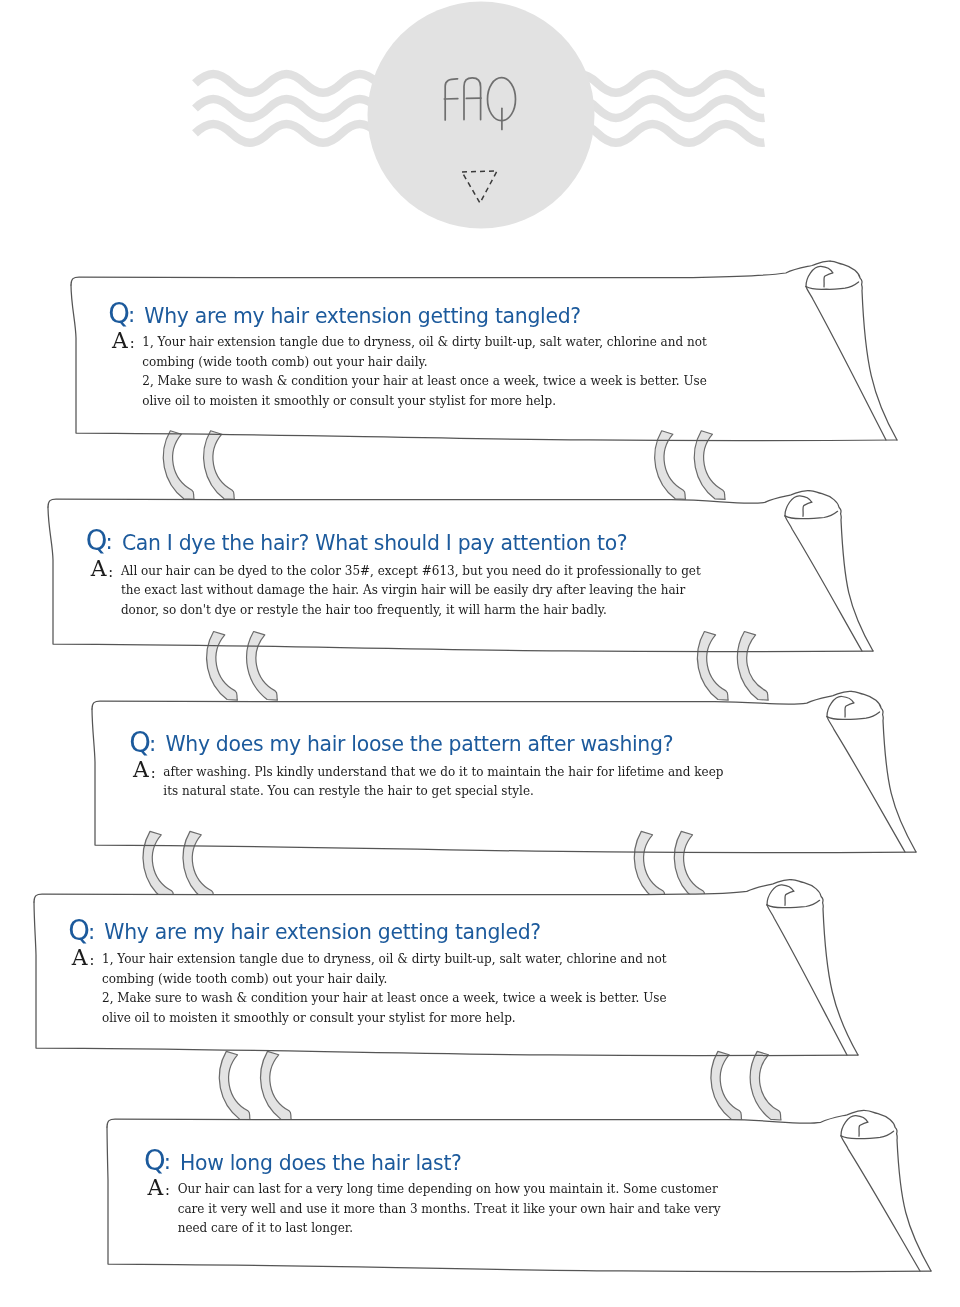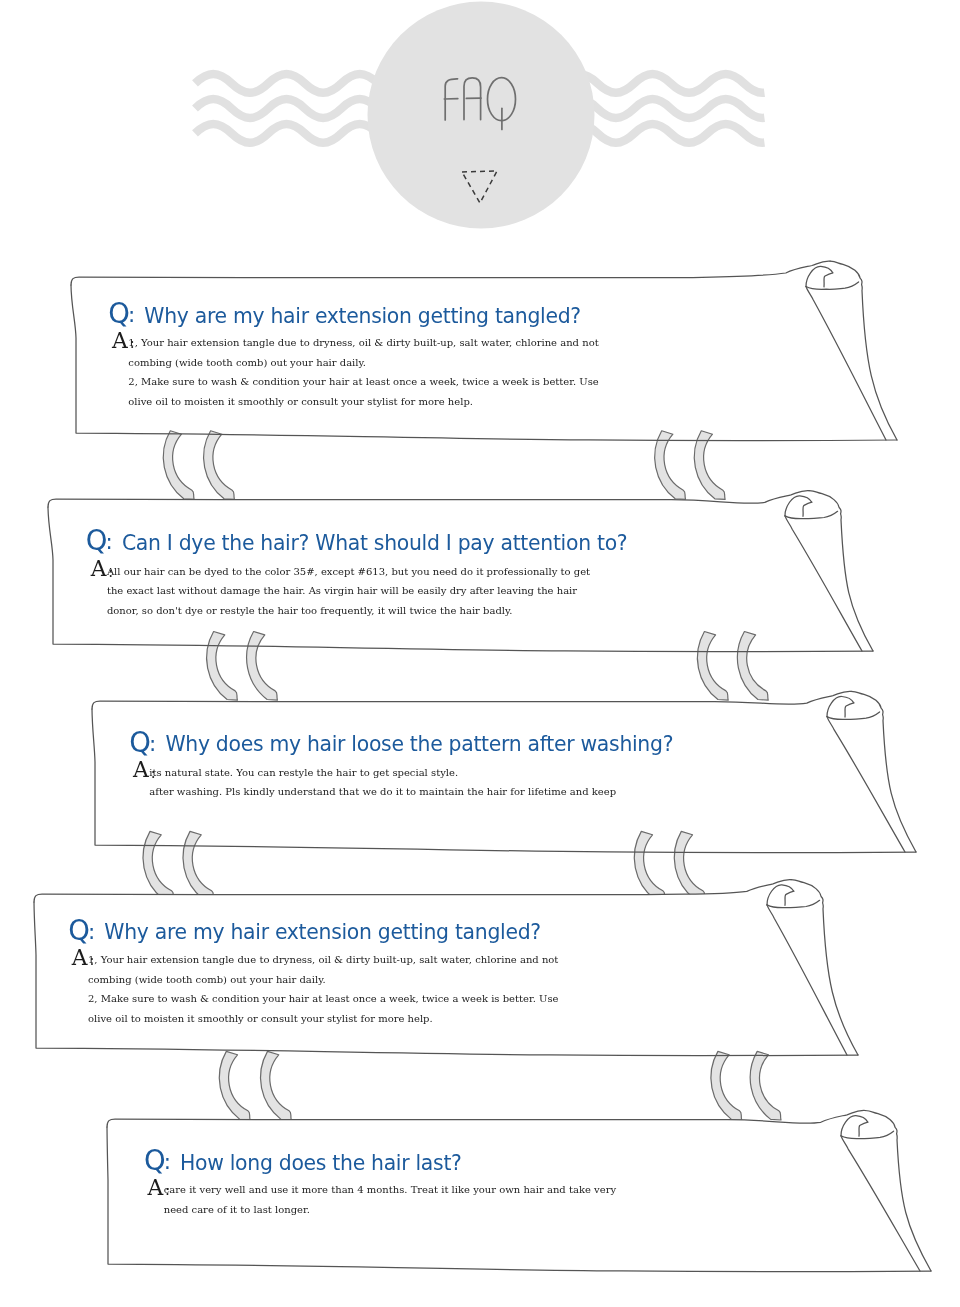--- a/index.html
+++ b/index.html
@@ -14,21 +14,21 @@
      white-space:nowrap; position:absolute; height:0;
   }
   
   .q-line span{position:absolute; line-height:0; display:block; top:-0.3462em;}
   .q-mark{font-size:27.5px; left:-2.2px;}
   .q-colon{font-size:21.5px; left:17.6px;}
   .q-text{font-size:20.4px; left:33.9px; letter-spacing:-0.3px;}
   .a-block{position:absolute; color:#1c1c1c; font-family:"DejaVu Serif",serif; height:0;}
   .a-mark{position:absolute; left:-1.2px; top:-0.3462em; font-size:21.8px; line-height:0;}
   .a-colon{position:absolute; left:16.4px; top:-0.3462em; font-size:14.5px; line-height:0;}
-  .a-lines{position:absolute; left:15px; top:-14.9px; font-size:10px;
+  .a-lines{position:absolute; left:29px; top:-14.9px; font-size:12px;
            line-height:19.4px; white-space:nowrap;}
 </style>
 </head>
 <body>
 
 <div id="page">
   <svg id="art" viewBox="0 0 960 1307">
       <g>
         <path d="M 195.00 83.40 C 208.18 70.86 218.42 70.86 231.60 83.40 C 244.78 95.94 255.02 95.94 268.20 83.40 C 281.38 70.86 291.62 70.86 304.80 83.40 C 317.98 95.94 328.22 95.94 341.40 83.40 C 354.58 70.86 364.82 70.86 378.00 83.40 C 391.18 95.94 401.42 95.94 414.60 83.40 C 427.78 70.86 438.02 70.86 451.20 83.40 C 464.38 95.94 474.62 95.94 487.80 83.40 C 500.98 70.86 511.22 70.86 524.40 83.40 C 537.58 95.94 547.82 95.94 561.00 83.40 C 574.18 70.86 584.42 70.86 597.60 83.40 C 610.78 95.94 621.02 95.94 634.20 83.40 C 647.38 70.86 657.62 70.86 670.80 83.40 C 683.98 95.94 694.22 95.94 707.40 83.40 C 720.58 70.86 730.82 70.86 744.00 83.40 C 751.38 90.43 757.84 93.52 764.41 92.67" fill="none" stroke="#e1e1e1" stroke-width="8.5" stroke-linecap="butt"></path>
         <path d="M 195.00 108.50 C 208.18 95.96 218.42 95.96 231.60 108.50 C 244.78 121.04 255.02 121.04 268.20 108.50 C 281.38 95.96 291.62 95.96 304.80 108.50 C 317.98 121.04 328.22 121.04 341.40 108.50 C 354.58 95.96 364.82 95.96 378.00 108.50 C 391.18 121.04 401.42 121.04 414.60 108.50 C 427.78 95.96 438.02 95.96 451.20 108.50 C 464.38 121.04 474.62 121.04 487.80 108.50 C 500.98 95.96 511.22 95.96 524.40 108.50 C 537.58 121.04 547.82 121.04 561.00 108.50 C 574.18 95.96 584.42 95.96 597.60 108.50 C 610.78 121.04 621.02 121.04 634.20 108.50 C 647.38 95.96 657.62 95.96 670.80 108.50 C 683.98 121.04 694.22 121.04 707.40 108.50 C 720.58 95.96 730.82 95.96 744.00 108.50 C 751.38 115.53 757.84 118.62 764.41 117.77" fill="none" stroke="#e1e1e1" stroke-width="8.5" stroke-linecap="butt"></path>
@@ -142,36 +142,36 @@
           <span class="q-mark">Q</span>
           <span class="q-colon">:</span>
           <span class="q-text">Can I dye the hair? What should I pay attention to?</span>
         </div>
         <div class="a-block" style="left:91.9px;top:576.9px;width:820px;height:0">
           <span class="a-mark">A</span>
           <span class="a-colon">:</span>
           <div class="a-lines">
             <div>All our hair can be dyed to the color 35#, except #613, but you need do it professionally to get</div>
             <div>the exact last without damage the hair. As virgin hair will be easily dry after leaving the hair</div>
-            <div>donor, so don't dye or restyle the hair too frequently, it will twice the hair badly.</div>
+            <div>donor, so don't dye or restyle the hair too frequently, it will harm the hair badly.</div>
           </div>
         </div>
       </div>
       <div class="qa" style="left: 0px; top: 0px;">
         <div class="q-line" style="left:131.5px;top:751.3px;width:600px;height:0">
           <span class="q-mark">Q</span>
           <span class="q-colon">:</span>
           <span class="q-text">Why does my hair loose the pattern after washing?</span>
         </div>
         <div class="a-block" style="left:134.3px;top:777.9px;width:820px;height:0">
           <span class="a-mark">A</span>
           <span class="a-colon">:</span>
           <div class="a-lines">
+            <div>after washing. Pls kindly understand that we do it to maintain the hair for lifetime and keep</div>
             <div>its natural state. You can restyle the hair to get special style.</div>
-            <div>after washing. Pls kindly understand that we do it to maintain the hair for lifetime and keep</div>
           </div>
         </div>
       </div>
       <div class="qa" style="left: 0px; top: 0px;">
         <div class="q-line" style="left:70.4px;top:939.3px;width:600px;height:0">
           <span class="q-mark">Q</span>
           <span class="q-colon">:</span>
           <span class="q-text">Why are my hair extension getting tangled?</span>
         </div>
         <div class="a-block" style="left:73px;top:965.3px;width:820px;height:0">
@@ -188,19 +188,20 @@
       <div class="qa" style="left: 0px; top: 0px;">
         <div class="q-line" style="left:146.1px;top:1169.7px;width:600px;height:0">
           <span class="q-mark">Q</span>
           <span class="q-colon">:</span>
           <span class="q-text">How long does the hair last?</span>
         </div>
         <div class="a-block" style="left:148.7px;top:1195.1px;width:820px;height:0">
           <span class="a-mark">A</span>
           <span class="a-colon">:</span>
           <div class="a-lines">
-            <div>care it very well and use it more than 4 months. Treat it like your own hair and take very</div>
+            <div>Our hair can last for a very long time depending on how you maintain it. Some customer</div>
+            <div>care it very well and use it more than 3 months. Treat it like your own hair and take very</div>
             <div>need care of it to last longer.</div>
           </div>
         </div>
       </div>
     </div>
 </div>
 
 </body></html>

